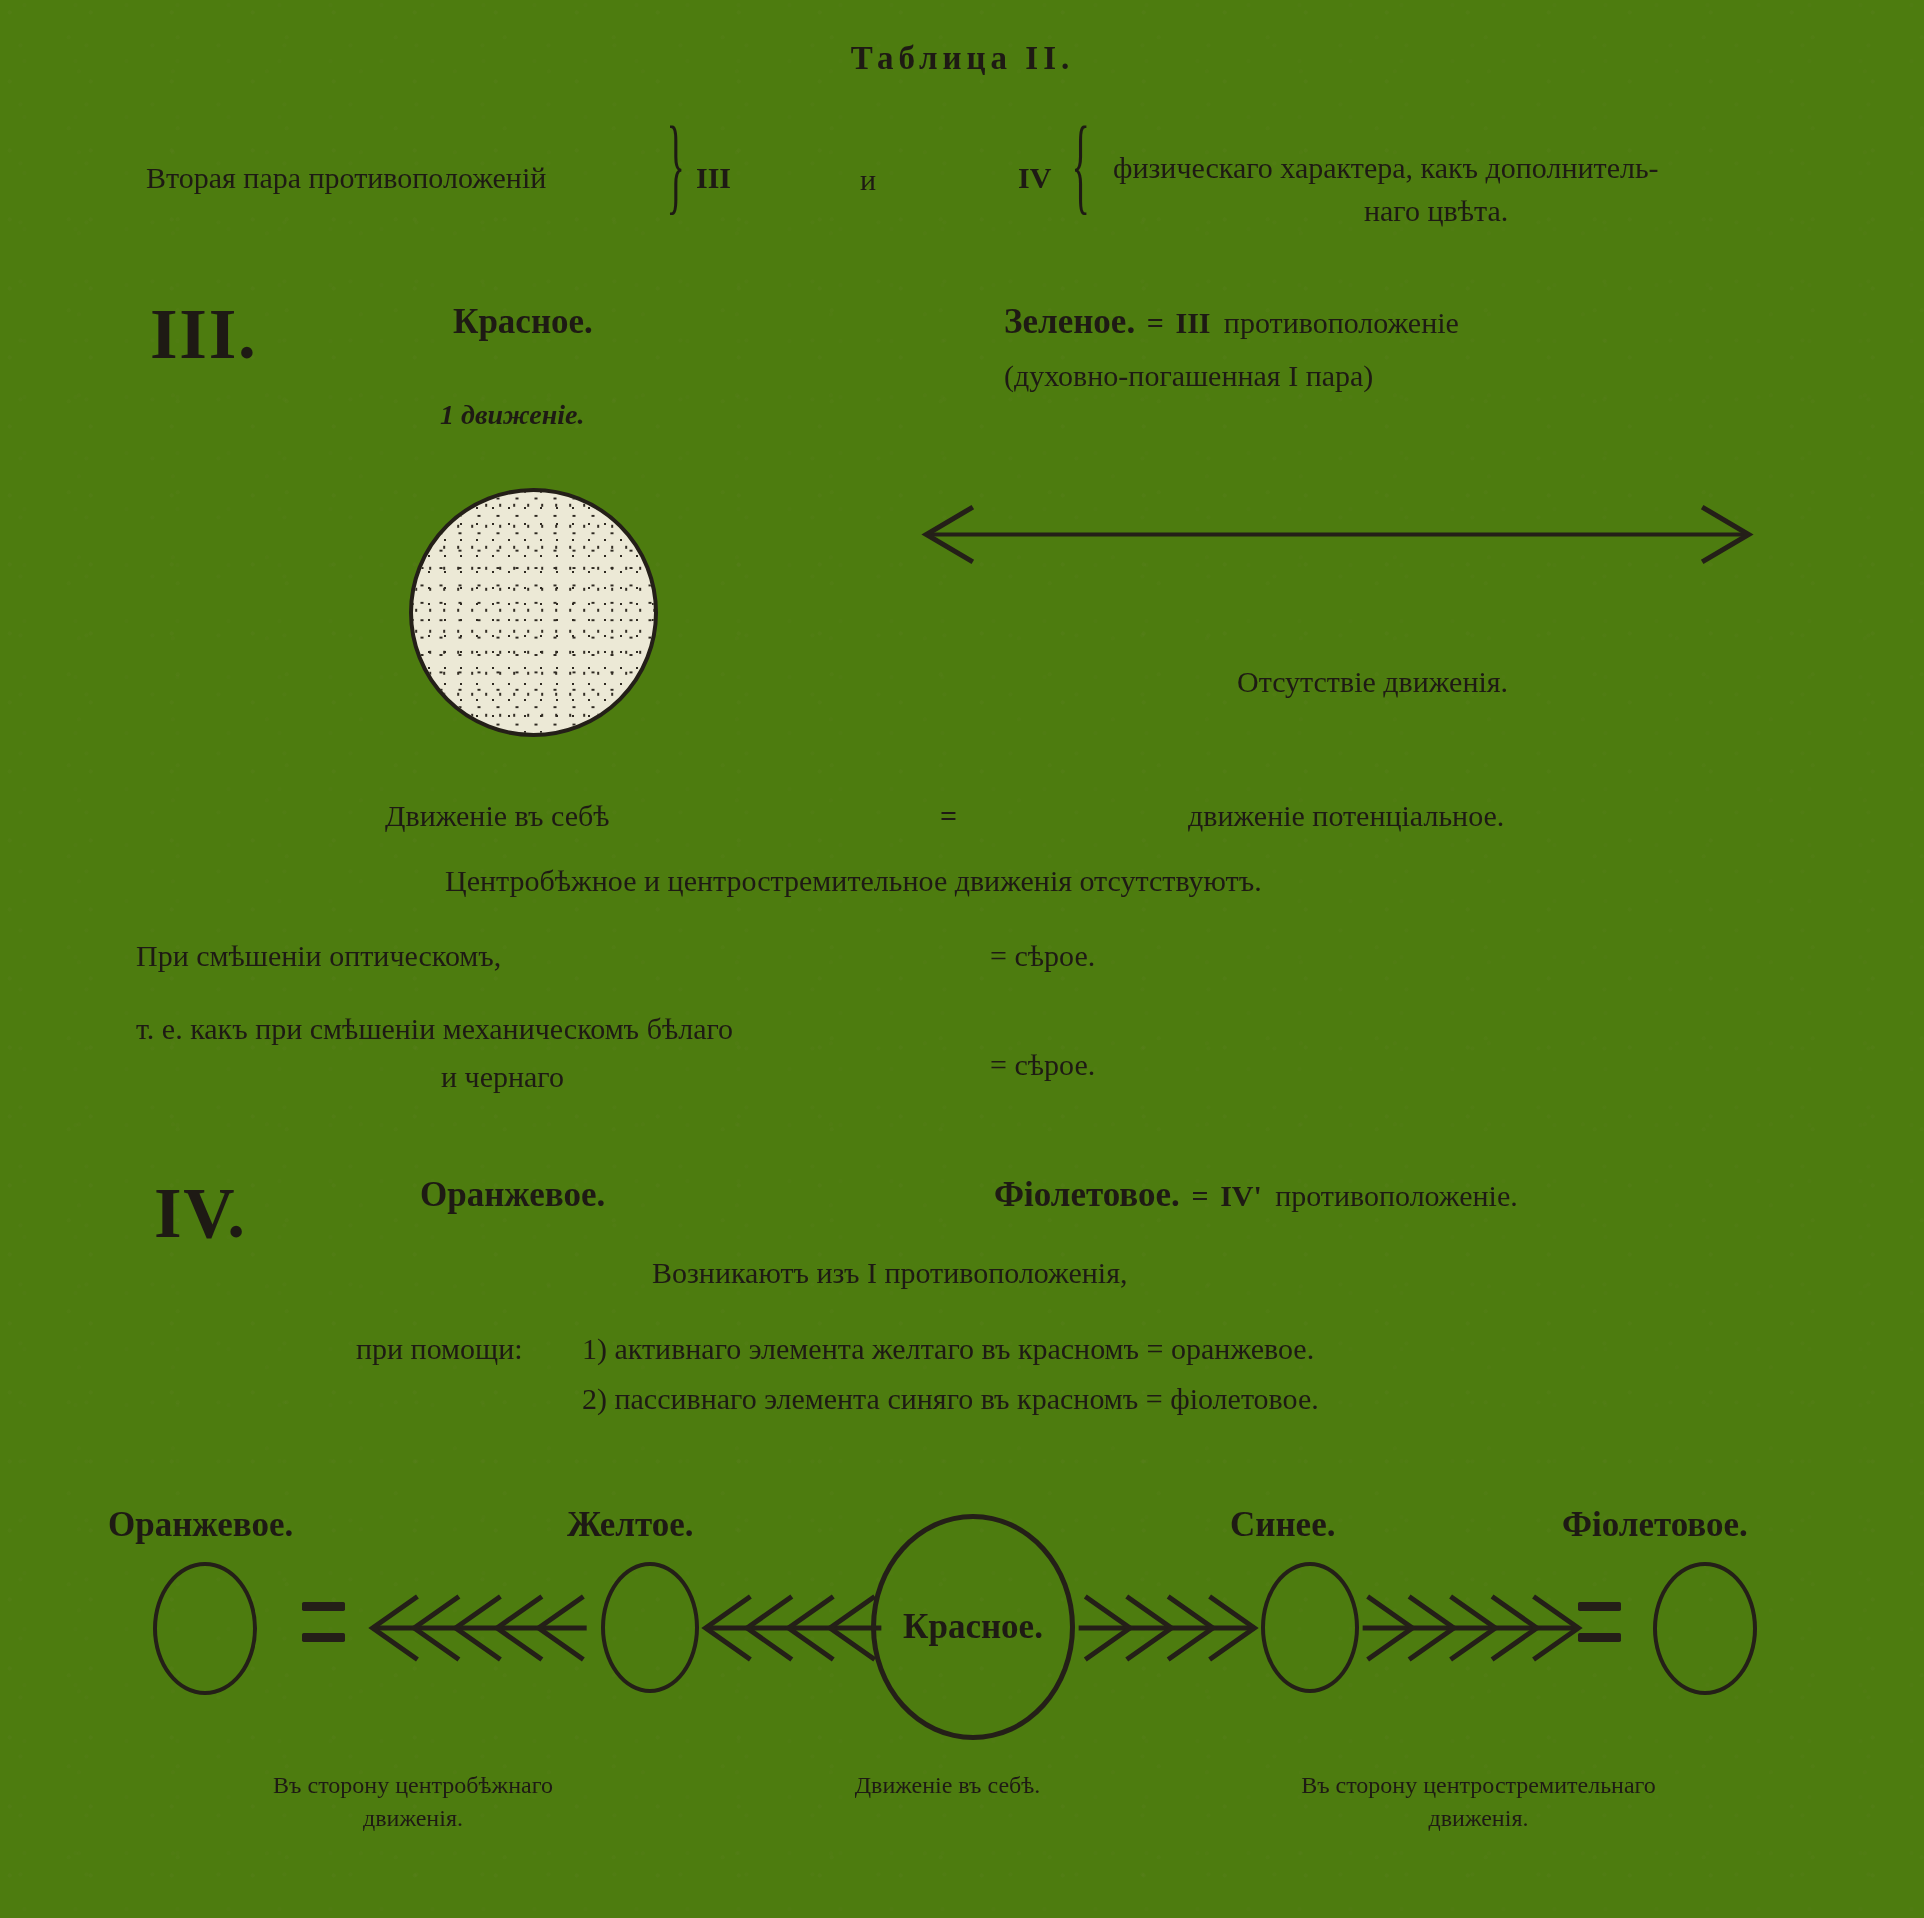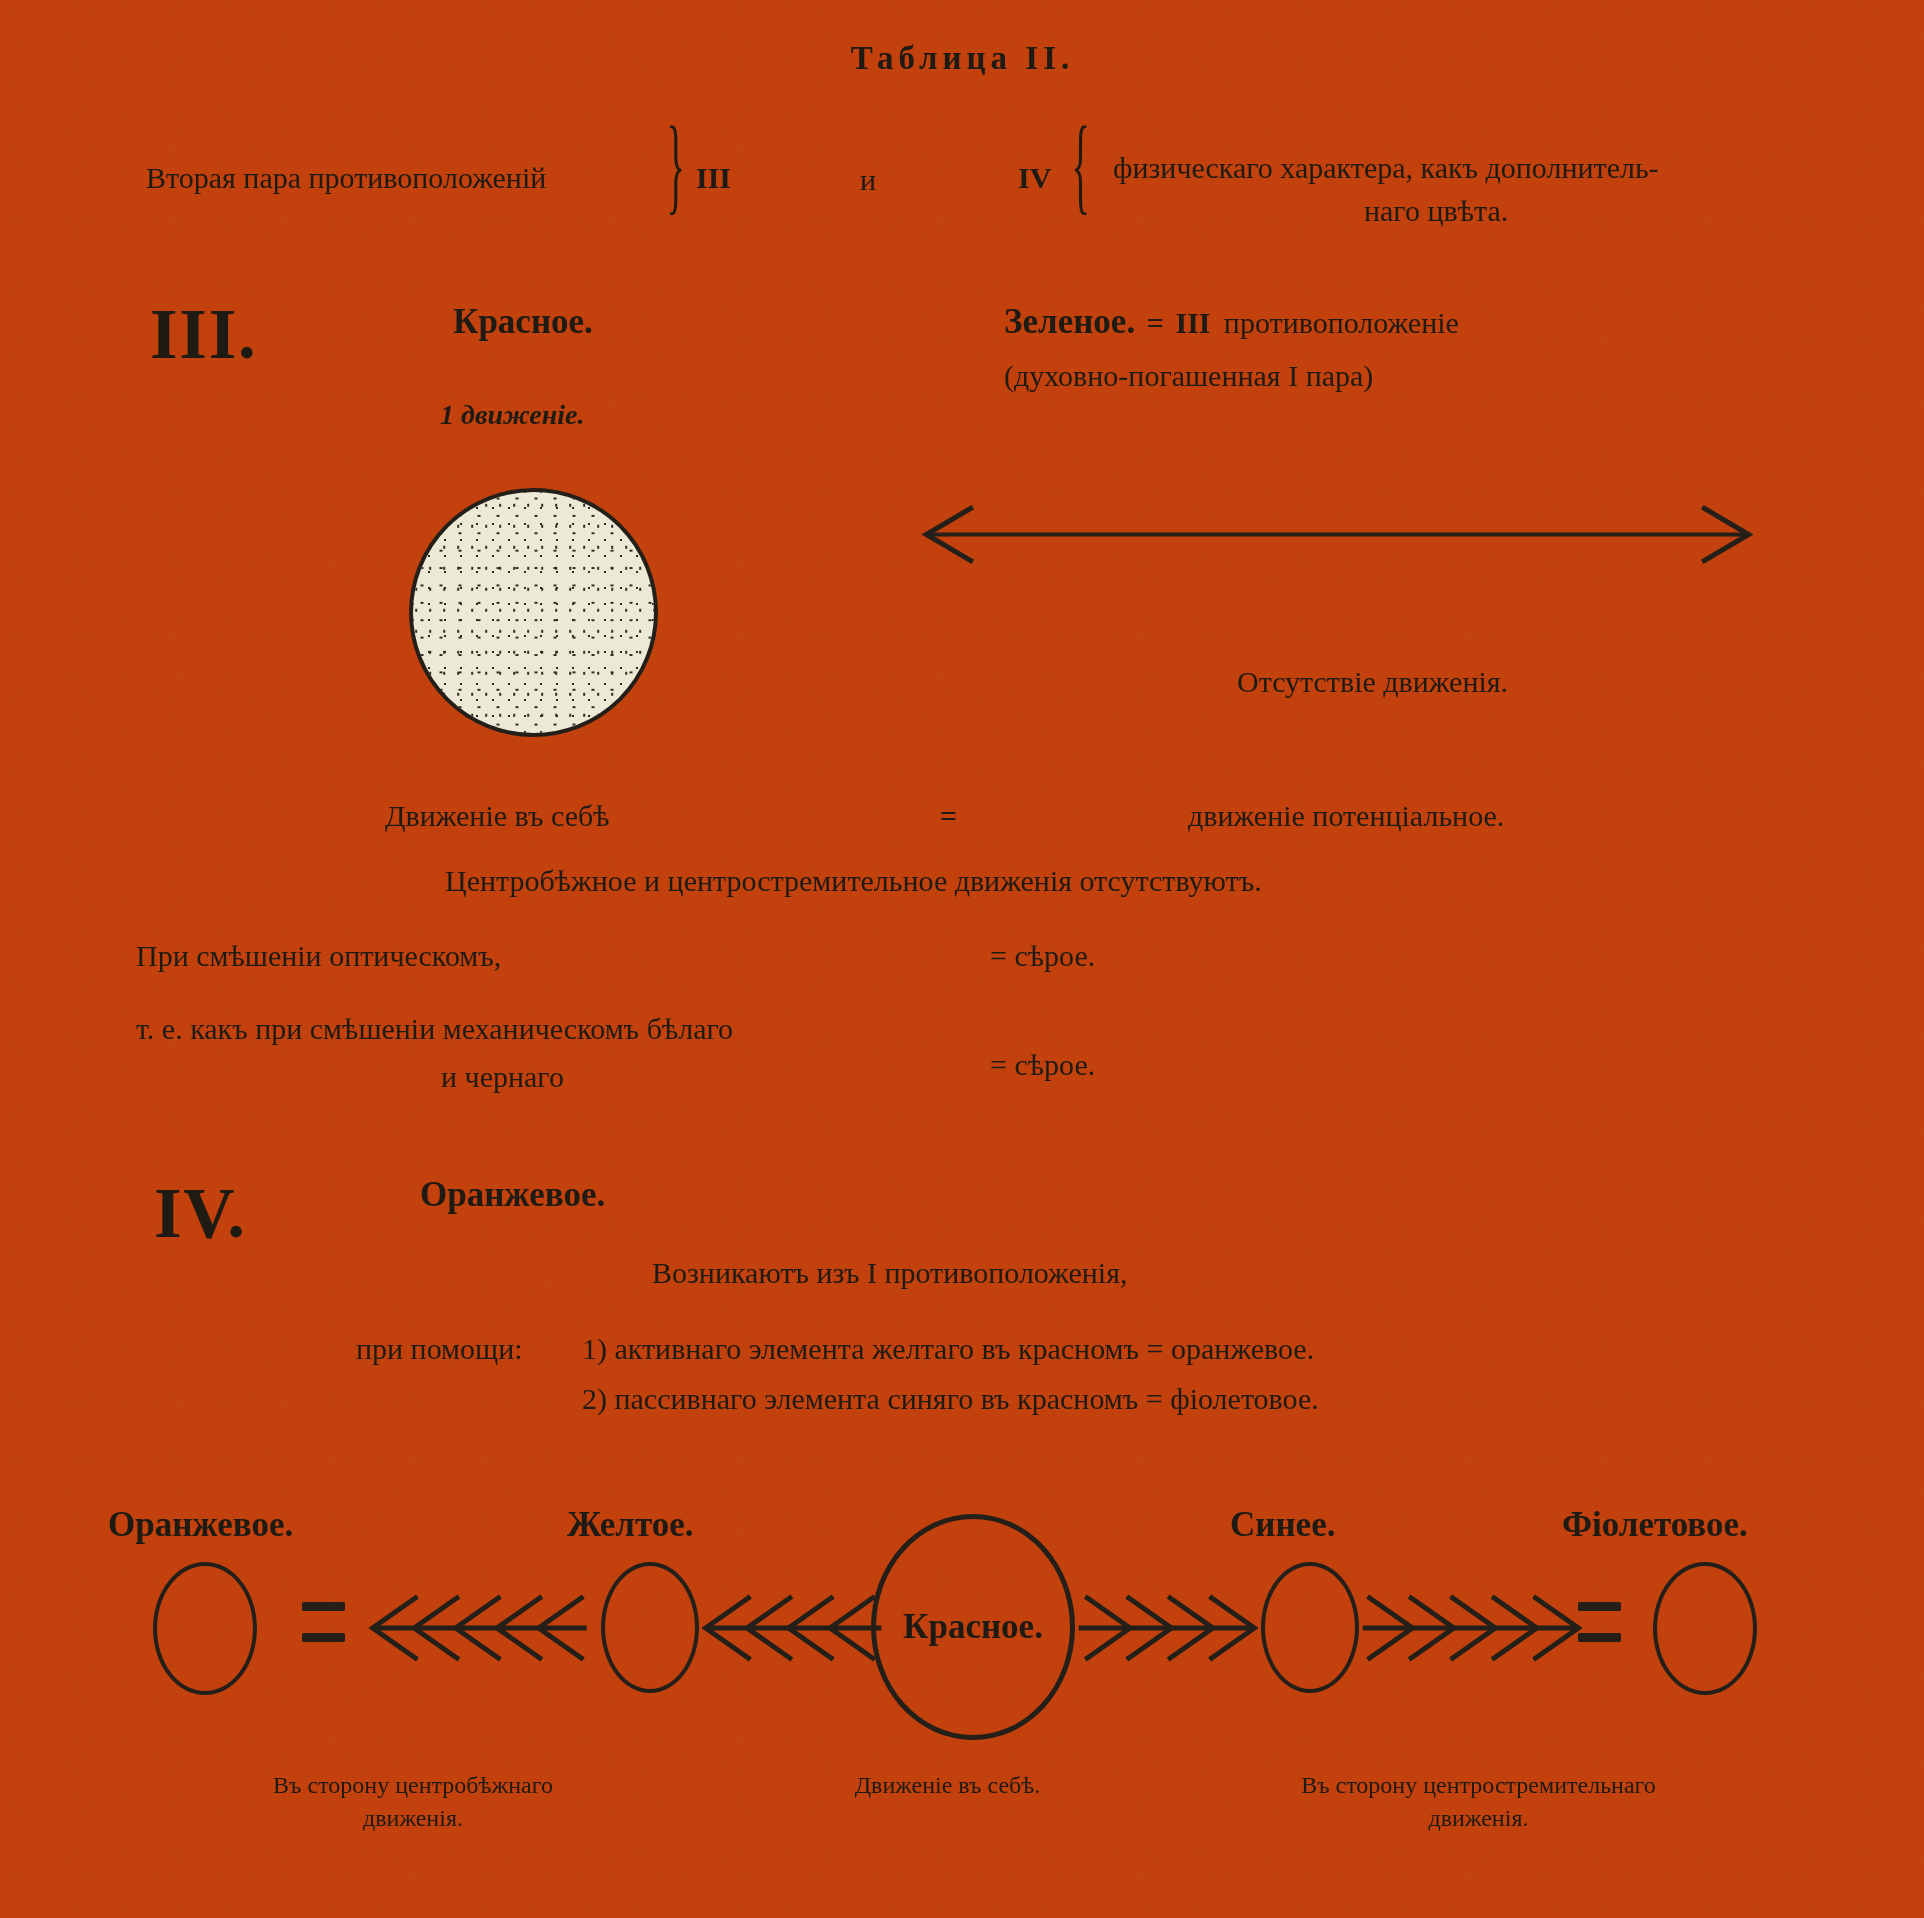--- a/index.html
+++ b/index.html
@@ -8,21 +8,21 @@
     background: #e9e6d2;
   }
   body {
     font-family: "Liberation Serif", "DejaVu Serif", serif;
     color: #1e1a14;
   }
   #page {
     position: relative;
     width: 1925px;
     height: 1918px;
-    background: #c2410c;
+    background: #4d7c0f;
     overflow: hidden;
   }
   
   #grain {
     position: absolute;
     inset: 0;
     pointer-events: none;
     opacity: .5;
     background-image:
       radial-gradient(circle at 12% 18%, rgba(160,150,120,.10) 0 1.7px, transparent 2.5px),
@@ -175,20 +175,26 @@
   <div class="abs body-txt" style="left:990px; top:939px;">= сѣрое.</div>
 
   <div class="abs body-txt" style="left:136px; top:1012px;">т. е. какъ при смѣшеніи механическомъ бѣлаго</div>
   <div class="abs body-txt" style="left:441px; top:1060px;">и чернаго</div>
   <div class="abs body-txt" style="left:990px; top:1048px;">= сѣрое.</div>
 
   <div class="abs roman-big" style="left:154px; top:1153px;margin-top:20px;">IV.</div>
 
   <div class="abs colorname" style="left:420px; top:1175px;">Оранжевое.</div>
 
+  <div class="abs" style="left:994px; top:1175px;">
+    <span class="colorname">Фіолетовое.</span>
+    <span class="eqsign" style="margin:0 8.3px;">=</span>
+    <span class="headline romannum">IV'</span>
+    <span class="body-txt" style="margin-left:10px;">противоположеніе.</span>
+  </div>
 
   <div class="abs body-txt" style="left:652px; top:1256px;">Возникаютъ изъ I противоположенія,</div>
 
   <div class="abs body-txt" style="left:356px; top:1332px;">при помощи:</div>
   <div class="abs body-txt" style="left:582px; top:1332px;">1) активнаго элемента желтаго въ красномъ = оранжевое.</div>
   <div class="abs body-txt" style="left:582px; top:1382px;">2) пассивнаго элемента синяго въ красномъ = фіолетовое.</div>
 
   <div class="abs colorname" style="left:108px; top:1505px;">Оранжевое.</div>
   <div class="abs colorname" style="left:567px; top:1505px;">Желтое.</div>
   <div class="abs colorname" style="left:1230px; top:1505px;">Синее.</div>

